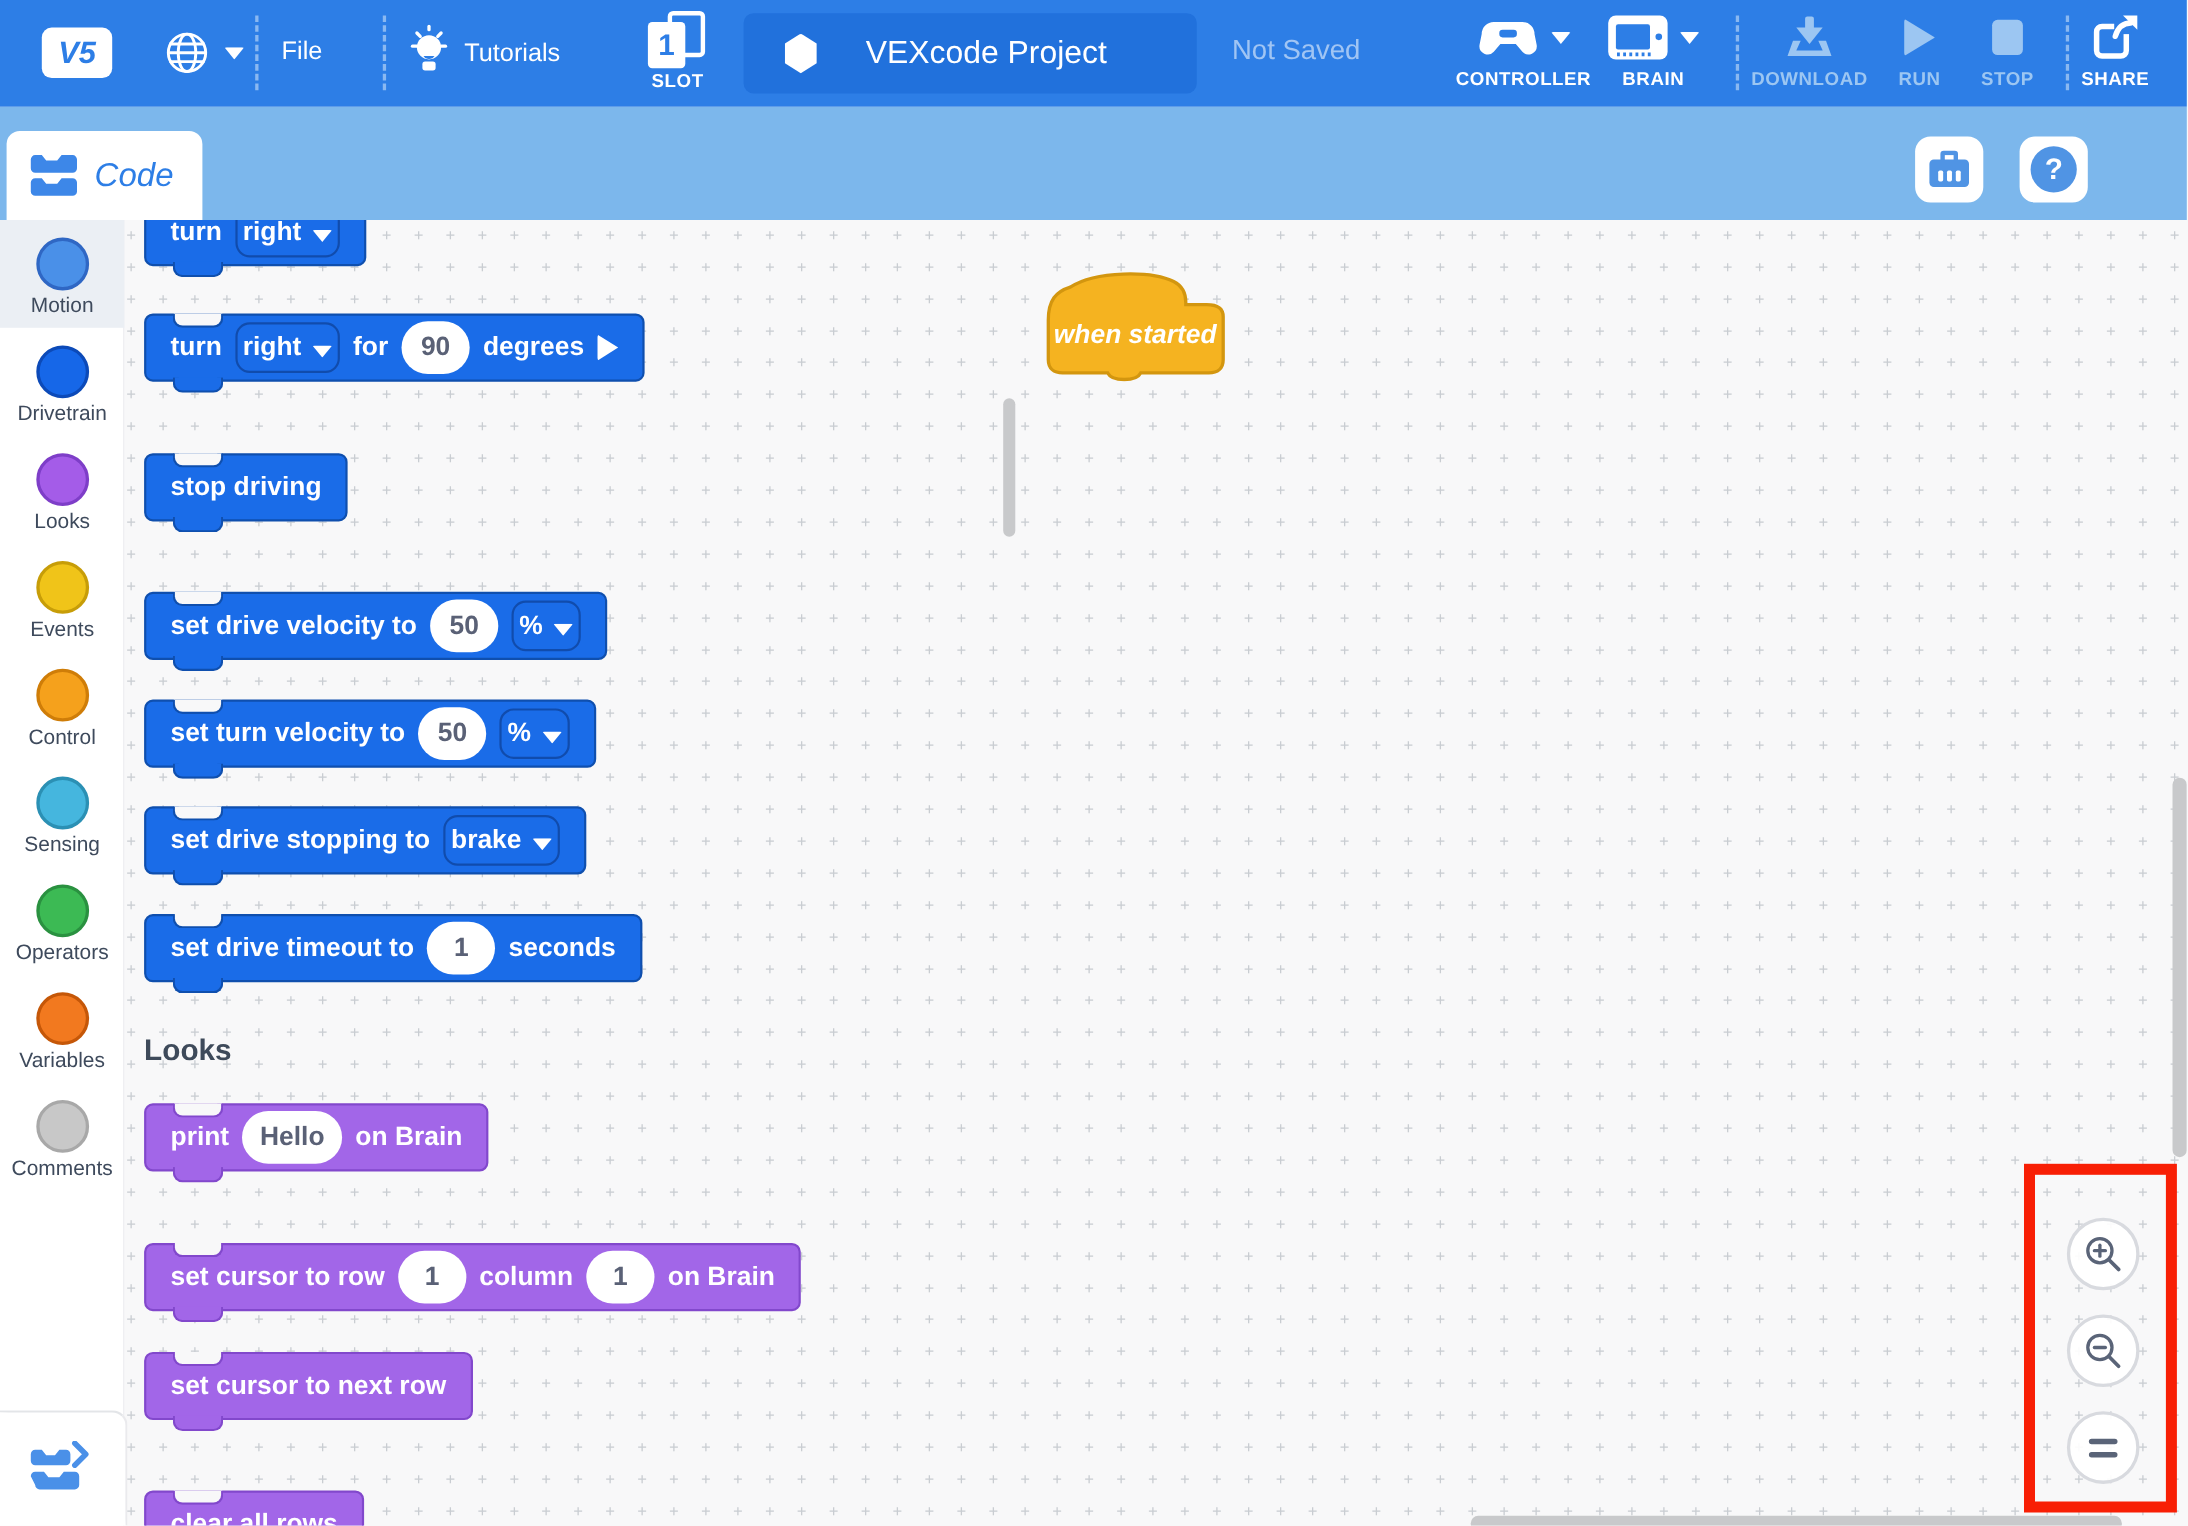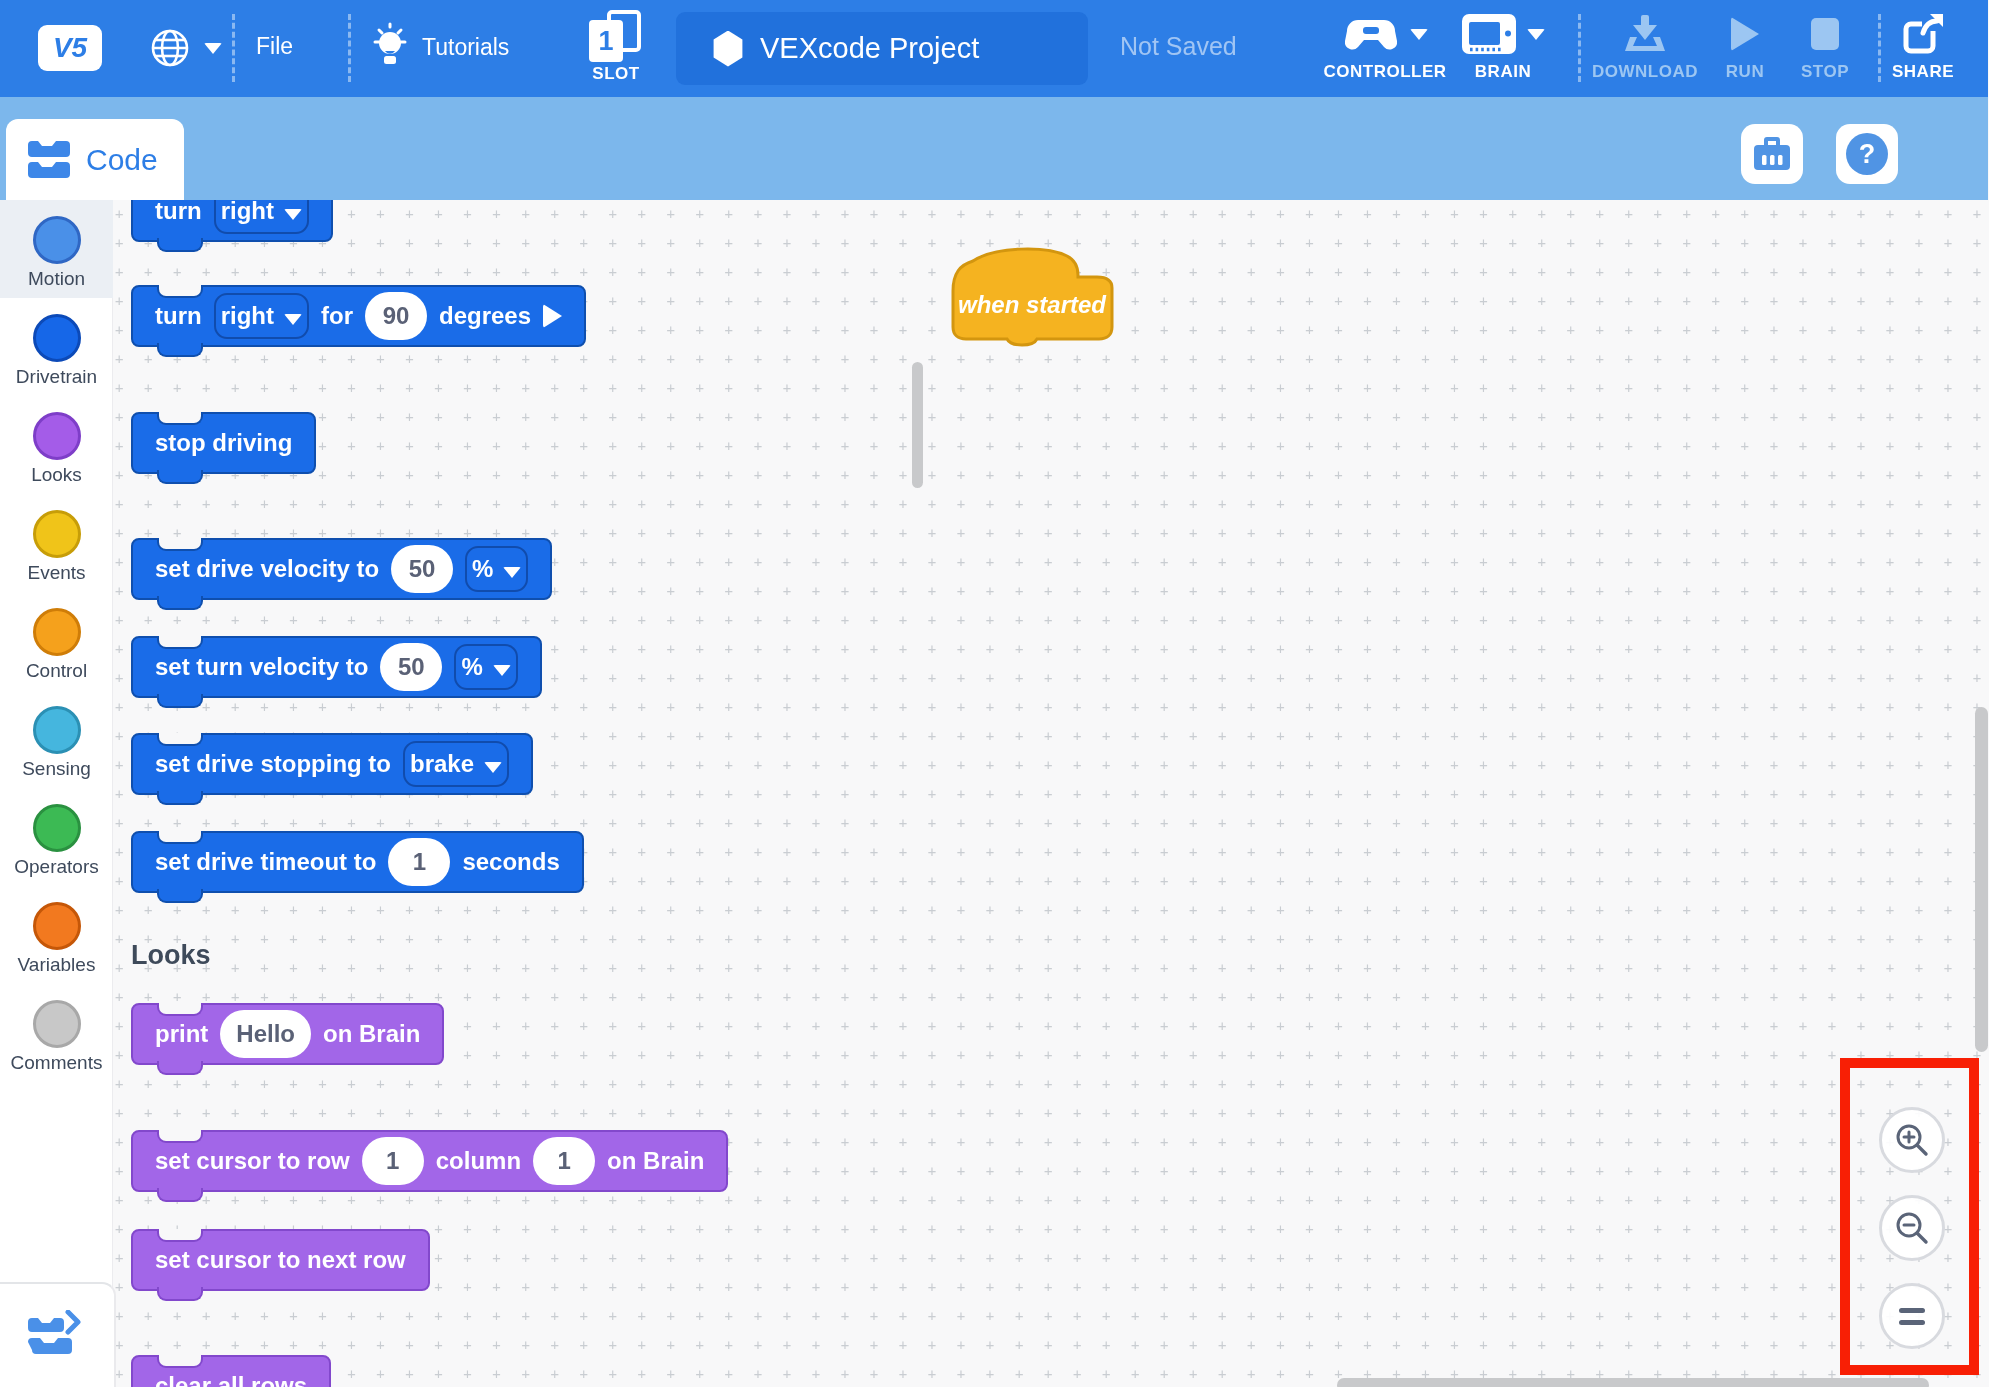--- a/index.html
+++ b/index.html
@@ -19,35 +19,35 @@
   .caret-w { width:0; height:0; border-left:9px solid transparent; border-right:9px solid transparent; border-top:11px solid #fff; border-radius:2px; }
   .tb-text { position:absolute; top:33px; color:#fff; font-size:23px; }
   .tut-wrap { position:absolute; left:372px; top:22px; display:flex; align-items:center; gap:14px; color:#fff; font-size:23px; }
   .slot-wrap { position:absolute; left:585px; top:8px; width:62px; text-align:center; }
   .slot-pages { position:relative; width:62px; height:54px; }
   .slot-back { position:absolute; left:22px; top:2px; width:34px; height:42px; border:4px solid #fff; border-radius:5px; }
   .slot-front { position:absolute; left:4px; top:12px; width:34px; height:42px; background:#fff; border-radius:4px;
     display:flex; align-items:center; justify-content:center; color:#2d7ee6; font-weight:bold; font-size:27px; }
   .tb-mini-label { color:#fff; font-weight:bold; font-size:17px; letter-spacing:.5px; margin-top:2px; }
   .project-pill { position:absolute; left:676px; top:12px; width:412px; height:73px; background:#2171dc; border-radius:9px;
-    display:flex; align-items:center; gap:16px; padding-left:36px; }
+    display:flex; align-items:center; gap:43px; padding-left:36px; }
   .hexagon { width:32px; height:36px; background:#fff; clip-path:polygon(50% 0,95% 25%,95% 75%,50% 100%,5% 75%,5% 25%); }
   .project-name { color:#fff; font-size:29px; }
   .save-status { position:absolute; left:1120px; top:32px; color:rgba(255,255,255,.55); font-size:25px; }
   .tb-btn { position:absolute; top:10px; width:140px; text-align:center; }
   .tb-btn .ic-row { display:flex; align-items:center; justify-content:center; gap:10px; height:48px; }
   .lbl-on { color:#fff; font-weight:bold; font-size:17px; letter-spacing:.5px; margin-top:4px; }
   .lbl-off { color:#9cc6f2; font-weight:bold; font-size:17px; letter-spacing:.5px; margin-top:4px; }
   .run-tri { width:0; height:0; border-top:17px solid transparent; border-bottom:17px solid transparent; border-left:28px solid #9cc6f2; border-radius:3px; }
   .stop-sq { width:28px; height:32px; background:#9cc6f2; border-radius:5px; }
 
   
   .subbar { position:absolute; left:0; top:97px; width:1989px; height:103px; background:#7cb7ec; z-index:5; }
   .code-tab { position:absolute; left:6px; top:119px; width:178px; height:81px; background:#fff; border-radius:12px 12px 0 0; z-index:7;
-    display:flex; align-items:center; gap:14px; padding-left:20px; }
+    display:flex; align-items:center; gap:14px; padding-left:20px;font-style:italic; }
   .code-tab-label { color:#2d7ee6; font-size:30px; }
   .sq-btn { position:absolute; top:124px; width:62px; height:60px; background:#fff; border-radius:14px; z-index:6;
     display:flex; align-items:center; justify-content:center; }
   .help-circle { width:42px; height:42px; border-radius:50%; background:#5094e4; color:#fff; font-weight:bold; font-size:27px;
     display:flex; align-items:center; justify-content:center; }
 
   
   .sidebar { position:absolute; left:0; top:200px; width:113px; height:1187px; background:#fff; border-right:1px solid #ececef; z-index:4; }
   .cat-item { position:absolute; left:0; width:113px; height:98px; text-align:center; cursor:pointer; }
   .cat-item.selected { background:#ebeff4; }

